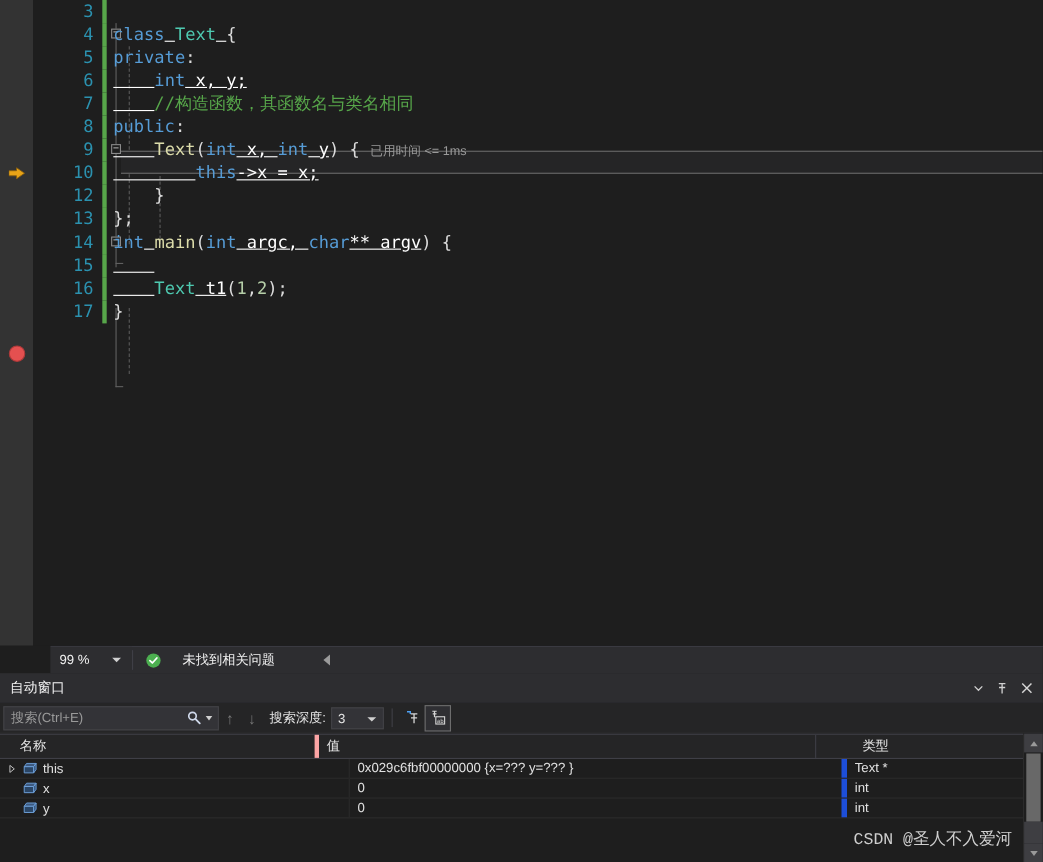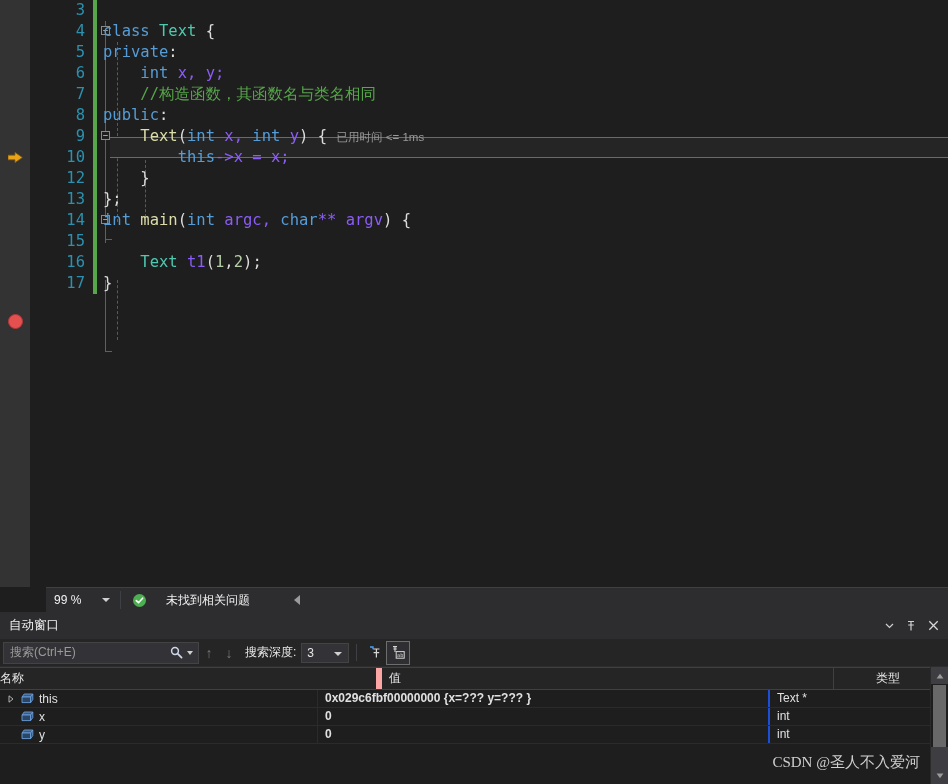--- a/index.html
+++ b/index.html
@@ -122,21 +122,21 @@
     position: absolute;
     width: 0;
     border-left: 1px dashed #5a5a5a;
   }
 
   
   .kw      { color: #569cd6; }
   .type    { color: #4ec9b0; }
   .fn      { color: #dcdcaa; }
   .punct   { color: #dcdcdc; }
-  .plain   { color: #8b5cf6; }
+  .plain   { color: #ffffff; text-decoration: underline; }
   .cmt     { color: #57a64a; }
   .num     { color: #b5cea8; }
 
   
   .cur-line-box {
     position: absolute;
     left: 80px;
     right: 0;
     height: 21px;
     border-top: 1px solid #6a6a6a;
@@ -323,21 +323,21 @@
   .grid-head {
     display: flex;
     height: 21px;
     background: #252526;
     border-top: 1px solid #3f3f46;
     border-bottom: 1px solid #3f3f46;
     font-size: 12px;
     color: #e8e8e8;
     flex: none;
   }
-  .grid-head .c1 { width: 382px; padding-left: 0; box-sizing: border-box; border-right: 6px solid #fca5a5; line-height:21px;}
+  .grid-head .c1 { width: 290px; padding-left: 18px; box-sizing: border-box; border-right: 4px solid #fca5a5; line-height:21px;}
   .grid-head .c2 { width: 452px; padding-left: 7px; box-sizing: border-box; border-right: 1px solid #3f3f46; line-height:21px;}
   .grid-head .c3 { flex: 1; padding-left: 7px; box-sizing: border-box; line-height:21px;margin-left:35px;}
 
   .grid-body { flex: 1; background: #1e1e1e; }
   .row {
     display: flex;
     height: 17px;
     border-bottom: 1px solid #2b2b2b;
     font-size: 12px;
     color: #e0e0e0;
@@ -346,25 +346,24 @@
   .row .c1 {
     width: 318px;
     box-sizing: border-box;
     border-right: 1px solid #2b2b2b;
     display: flex; align-items: center;
     padding-left: 4px;
   }
   .row .c2 {
     width: 452px;
     box-sizing: border-box;
-    border-right: 2px solid #1d4ed8;
+    border-right: 5px solid #1d4ed8;
     padding-left: 7px;
     line-height: 16px;
     white-space: nowrap;
-    font-weight: bold;
   }
   .row .c3 {
     flex: 1;
     padding-left: 7px;
     line-height: 16px;
   }
   .expander {
     width: 14px; height: 16px;
     display: flex; align-items: center; justify-content: center;
     color: #c0c0c0;
@@ -397,21 +396,21 @@
   }
   .vscroll .track { flex: 1; width: 17px; background: #3e3e42; }
 
   
   .watermark {
     position: absolute;
     right: 28px;
     bottom: 12px;
     font-size: 15px;
     color: #cfcfcf;
-    font-family: Liberation Serif, serif;
+    font-family: Liberation Mono, monospace;
     pointer-events: none;
   }
 </style>
 </head>
 <body>
 
 <div id="app">
 
   <div class="editor">
 

